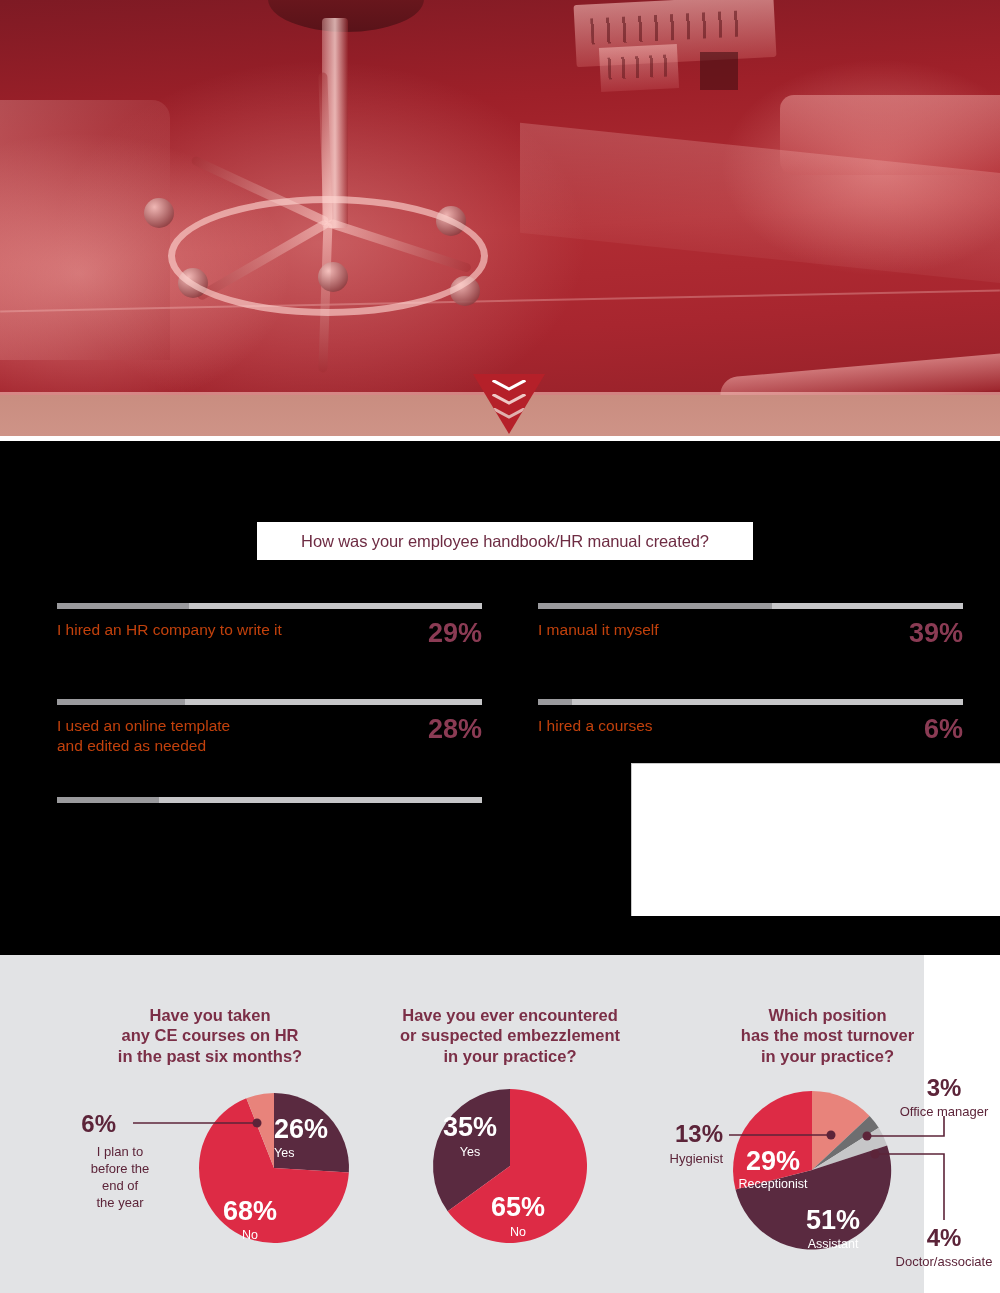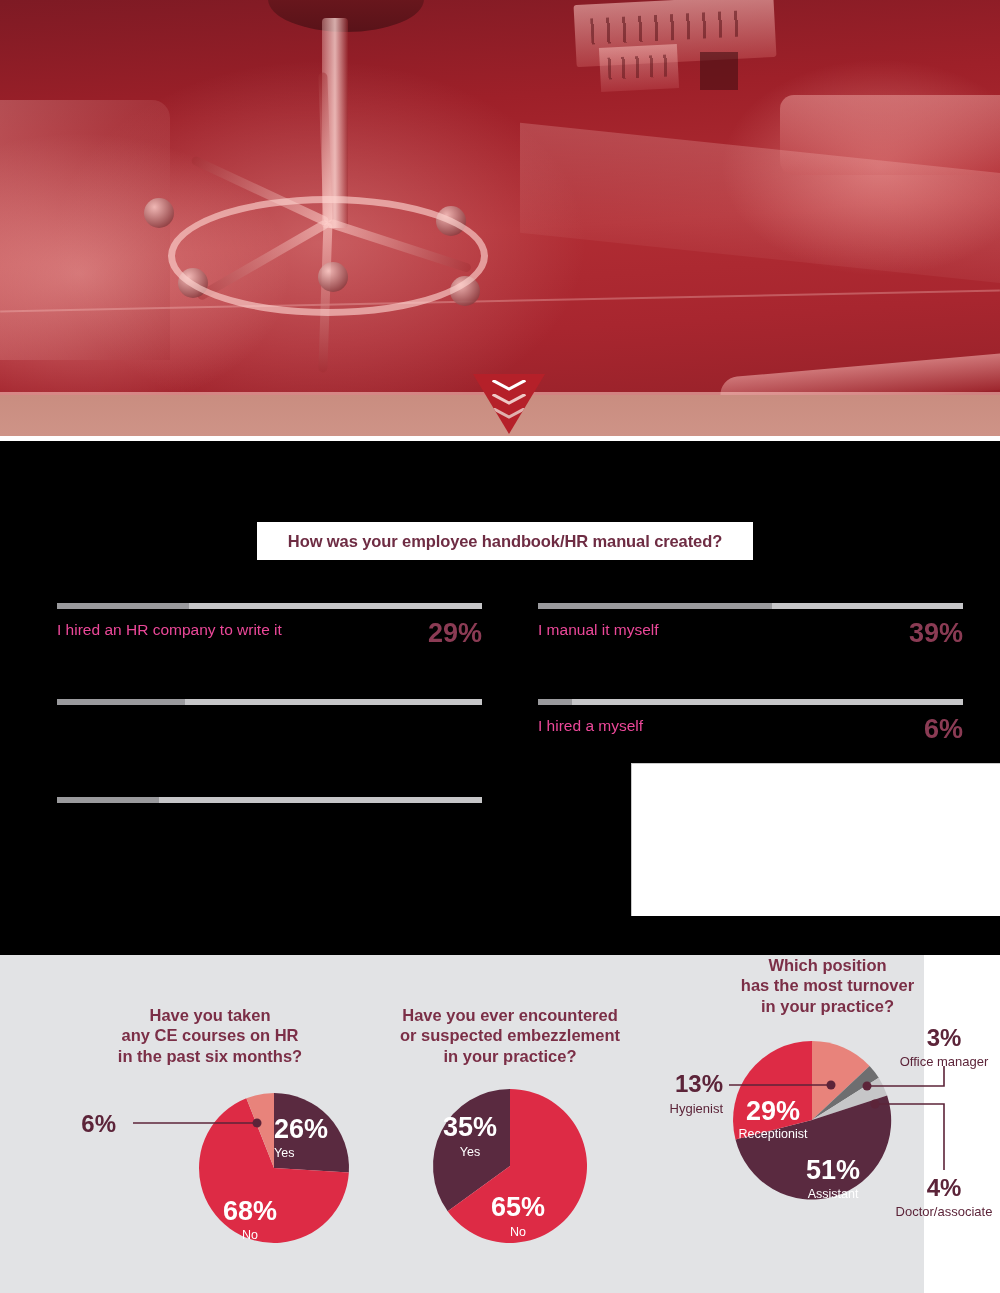--- a/index.html
+++ b/index.html
@@ -136,39 +136,39 @@
   .black-sec {
     position: absolute; left: 0; top: 441px; width: 1000px; height: 514px;
     background: #000000;
   }
   .q-title-box {
     position: absolute; left: 257px; top: 81px; width: 496px; height: 38px;
     background: #ffffff;
     display: flex; align-items: center; justify-content: center;
   }
   .q-title-box span {
-    color: #6e2c43; font-size: 16.5px; font-weight: bold; letter-spacing: -0.1px;
+    color: #6e2c43; font-size: 16.5px; font-weight: normal; letter-spacing: -0.1px;
     white-space: nowrap;
   }
 
   .bars { position: absolute; left: 0; top: 0; width: 1000px; height: 514px; }
   .bar-item { position: absolute; width: 425px; }
   .bar-track {
     position: relative; width: 100%; height: 6px;
     background: #c6c6c8;
   }
   .bar-fill {
     position: absolute; left: 0; top: 0; height: 6px; background: #9a9a9d;
   }
   .bar-row {
     display: flex; align-items: flex-start; justify-content: space-between;
     margin-top: 11px; gap: 10px;
   }
   .bar-label {
-    color: #ec4899; font-size: 15.5px; line-height: 1.28; font-weight: normal;
+    color: #c2410c; font-size: 15.5px; line-height: 1.28; font-weight: normal;
     max-width: 300px;
   }
   .bar-pct {
     color: #8b3b54; font-size: 27px; font-weight: bold; line-height: 1;
     white-space: nowrap; flex-shrink: 0;
   }
 
   .white-panel {
     position: absolute; left: 631px; top: 763px; width: 369px; height: 153px;
     background: #ffffff;
@@ -275,28 +275,33 @@
         <div class="bar-row">
           <div class="bar-label">I manual it myself</div>
           <div class="bar-pct">39%</div>
         </div>
       </div>
 
       <div class="bar-item" style="left:57px; top:258px;">
         <div class="bar-track">
           <div class="bar-fill" style="width:30%"></div>
         </div>
+        <div class="bar-row">
+          <div class="bar-label" style="white-space:pre-line">I used an online template
+and edited as needed</div>
+          <div class="bar-pct">28%</div>
+        </div>
       </div>
 
       <div class="bar-item" style="left:538px; top:258px;">
         <div class="bar-track">
           <div class="bar-fill" style="width:8%"></div>
         </div>
         <div class="bar-row">
-          <div class="bar-label">I hired a myself</div>
+          <div class="bar-label">I hired a courses</div>
           <div class="bar-pct">6%</div>
         </div>
       </div>
 
       <div class="bar-item" style="left:57px; top:356px;">
         <div class="bar-track">
           <div class="bar-fill" style="width:24%"></div>
         </div>
       </div>
 
@@ -323,20 +328,25 @@
         </g>
         <text class="pie-in-num" x="214" y="60" text-anchor="start">26%</text>
         <text class="pie-in-lab" x="214" y="79" text-anchor="start">Yes</text>
         <text class="pie-in-num" x="190" y="142" text-anchor="middle">68%</text>
         <text class="pie-in-lab" x="190" y="161" text-anchor="middle">No</text>
 
         <path class="leader" d="M73 45 L196 45"></path>
         <circle class="leader-dot" cx="197" cy="45" r="4.5"></circle>
         <text class="pie-out-num" x="56" y="54" text-anchor="end">6%</text>
       </svg>
+      <div style="position:absolute; left:0px; top:188px; width:120px; text-align:center;
+                  color:#5c2439; font-size:13px; line-height:1.32; white-space:pre-line;">I plan to
+before the
+end of
+the year</div>
     </div>
 
     <div class="pie-col" style="left:370px; width:280px;">
       <div class="pie-heading" style="margin-top:50px; white-space:pre-line;">Have you ever encountered
 or suspected embezzlement
 in your practice?</div>
       <svg class="pie-svg" width="280" height="200" viewBox="0 0 280 200" style="margin-top:12px">
 
         <g transform="translate(140,88)">
 
@@ -345,21 +355,21 @@
           <path d="M0 0 L-62.29 45.26 A77 77 0 1 0 0 -77 Z" fill="#dd2b45"></path>
         </g>
         <text class="pie-in-num" x="100" y="58" text-anchor="middle">35%</text>
         <text class="pie-in-lab" x="100" y="78" text-anchor="middle">Yes</text>
         <text class="pie-in-num" x="148" y="138" text-anchor="middle">65%</text>
         <text class="pie-in-lab" x="148" y="158" text-anchor="middle">No</text>
       </svg>
     </div>
 
     <div class="pie-col" style="left:655px; width:345px;">
-      <div class="pie-heading" style="margin-left:0px; white-space:pre-line;">Which position
+      <div class="pie-heading" style="margin-top:50px; margin-left:0px; white-space:pre-line;">Which position
 has the most turnover
 in your practice?</div>
       <svg class="pie-svg" width="345" height="210" viewBox="0 0 345 210" style="margin-top:8px">
 
         <g transform="translate(157,96)">
 
           <path d="M0 0 L0 -79 A79 79 0 0 1 57.58 -54.10 Z" fill="#e8837b"></path>
 
           <path d="M0 0 L57.58 -54.10 A79 79 0 0 1 66.74 -42.31 Z" fill="#6e6e70"></path>
 

